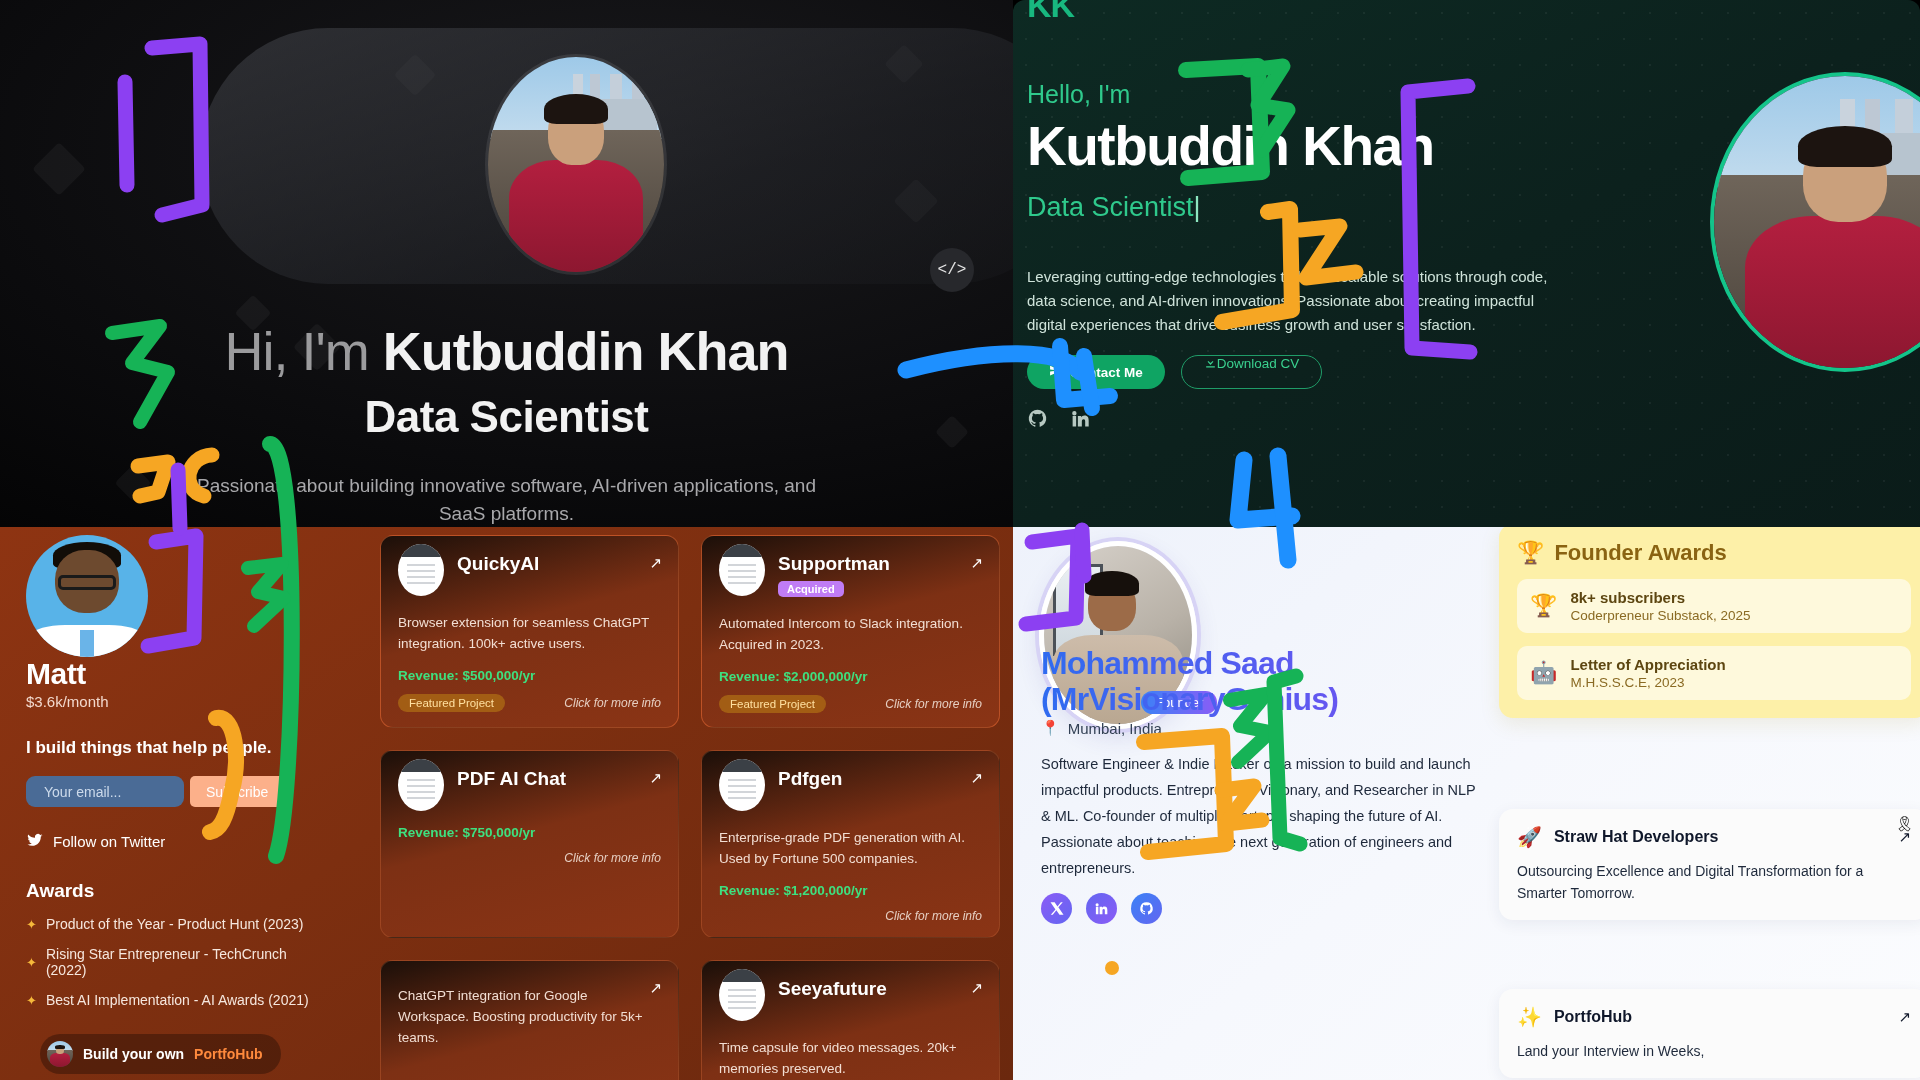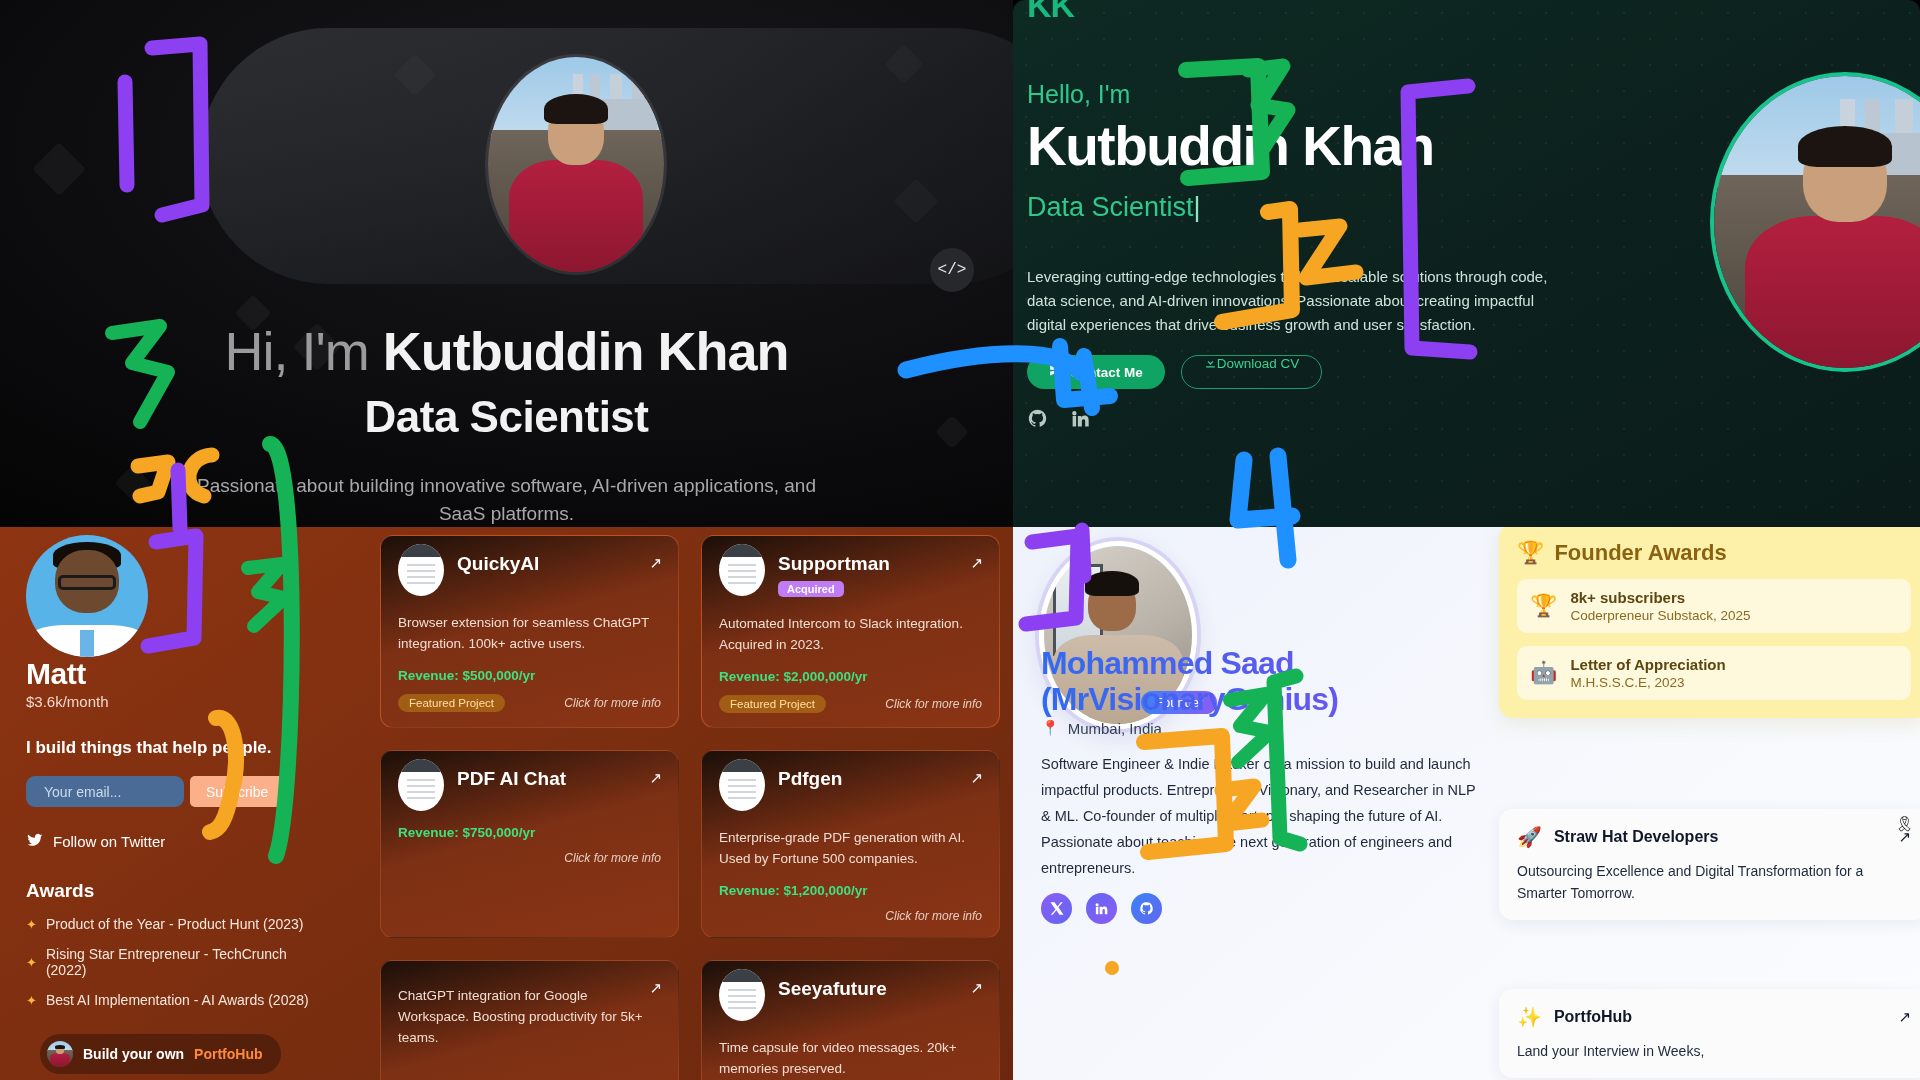--- a/index.html
+++ b/index.html
@@ -341,21 +341,21 @@
       <div class="bl-aw">
         <span class="st">✦</span>
         <span>Product of the Year - Product Hunt (2023)</span>
       </div>
       <div class="bl-aw">
         <span class="st">✦</span>
         <span>Rising Star Entrepreneur - TechCrunch (2022)</span>
       </div>
       <div class="bl-aw">
         <span class="st">✦</span>
-        <span>Best AI Implementation - AI Awards (2028)</span>
+        <span>Best AI Implementation - AI Awards (2021)</span>
       </div>
 
       <div class="bl-build">
         <span class="ic">
           <span class="ph" style="display:block;width:100%;height:100%">
             <span class="ph-sky" style="height:40%"></span>
               <span class="ph-ground"></span>
             <span class="ph-shirt"></span>
               <span class="ph-head"></span>
               <span class="ph-hair"></span>

